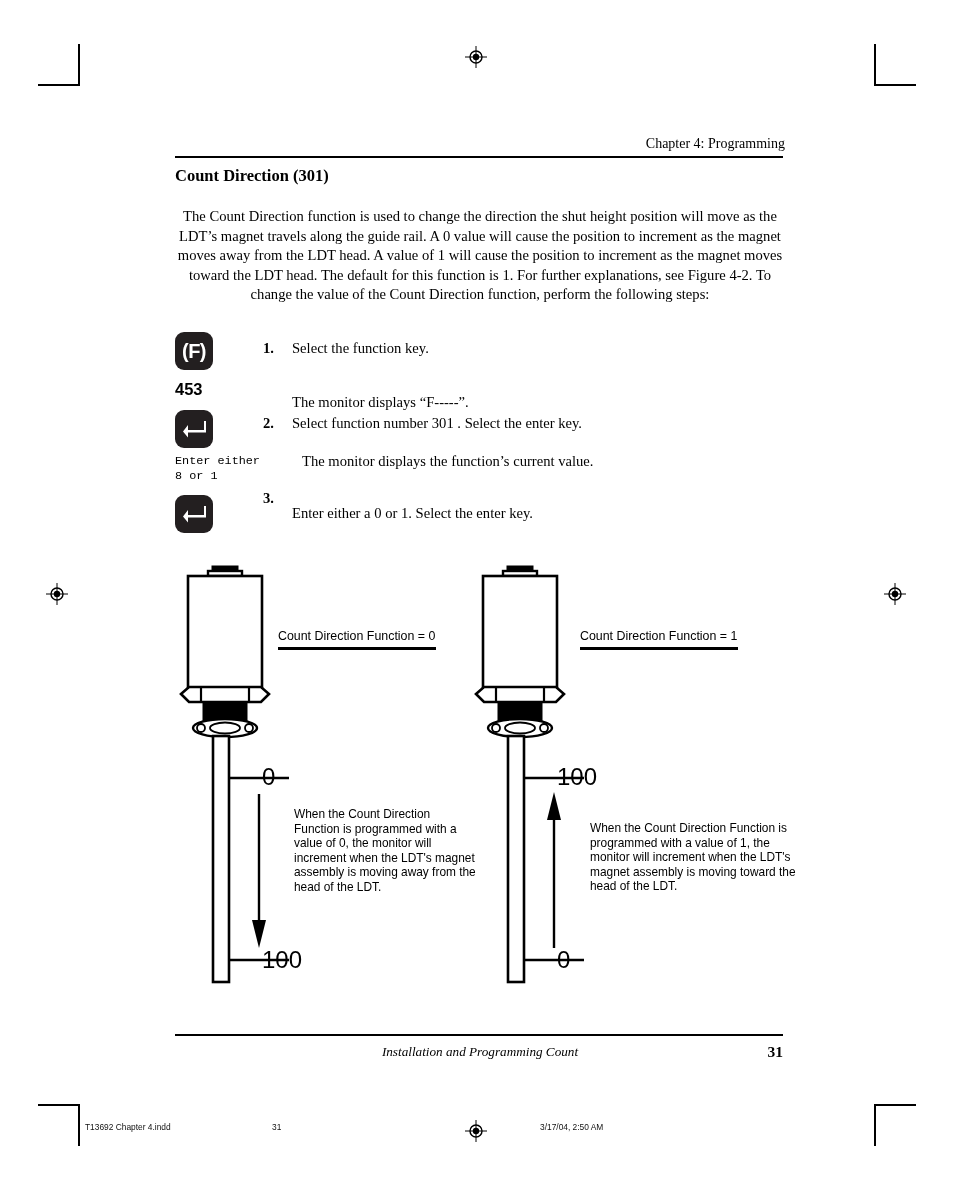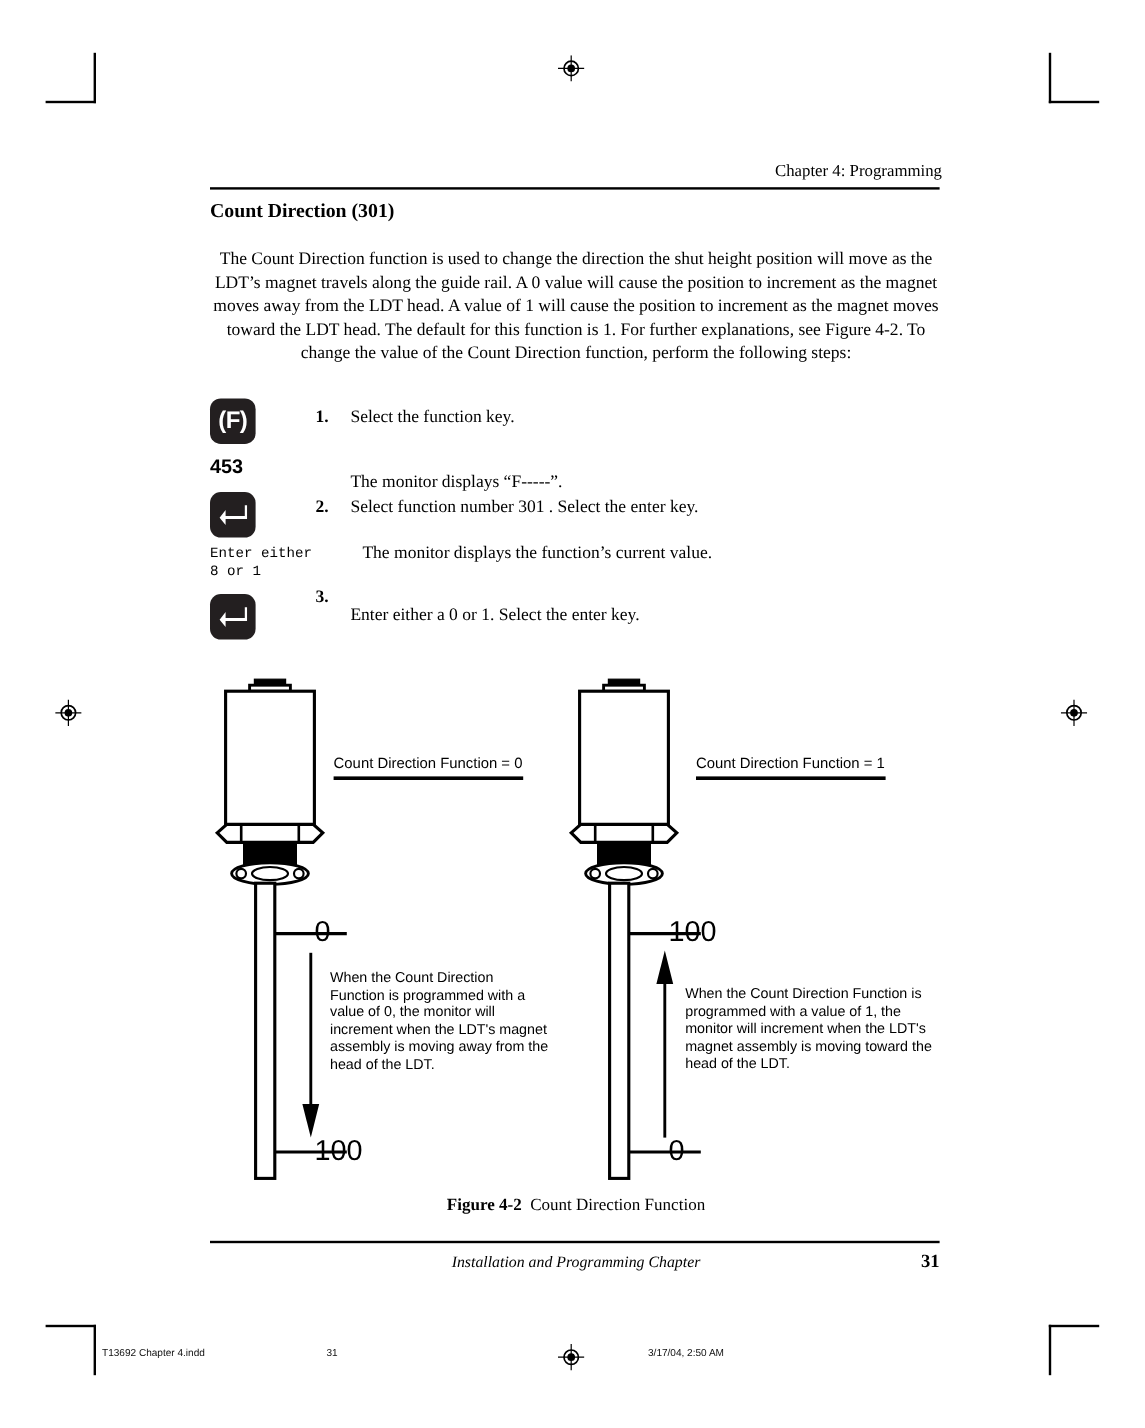--- a/index.html
+++ b/index.html
@@ -163,20 +163,21 @@
   .fig-underline {
     position: absolute;
     height: 2.6px;
     background: #000;
   }
   .fig-note {
     position: absolute;
     font-family: "Liberation Sans", sans-serif;
     font-size: 11.9px;
     line-height: 14.6px;
+    margin-left: 19px;
   }
   .scale-num {
     position: absolute;
     font-family: "Liberation Sans", sans-serif;
     font-size: 24px;
   }
 
   .fig-caption {
     position: absolute;
     left: 175px;
@@ -398,25 +399,22 @@
       <line x1="44" y1="388" x2="44" y2="252" stroke="#000" stroke-width="2.4"></line>
       <path d="M44 232 L37 260 L51 260 Z" fill="#000"></path>
     </svg>
 
     <div class="scale-num" style="left:382px; top:203px;">100</div>
     <div class="scale-num" style="left:382px; top:386px;">0</div>
 
     <div class="fig-note" style="left:396px; top:261px; width:206px;">When the Count Direction Function is programmed with a value of 1, the monitor will increment when the LDT's magnet assembly is moving toward the head of the LDT.</div>
   </div>
 
-  <div class="fig-caption">
-    <b>Figure 4-2</b><span>&nbsp;&nbsp;</span><span>Count Direction Function</span>
-  </div>
 
   <div class="foot-rule"></div>
-  <div class="footer-title">Installation and Programming Chapter</div>
+  <div class="footer-title">Installation and Programming Count</div>
   <div class="page-number">31</div>
 
   <div class="print-footer pf-file">T13692 Chapter 4.indd</div>
   <div class="print-footer pf-page">31</div>
   <div class="print-footer pf-date">3/17/04, 2:50 AM</div>
 
 </div>
 
 </body></html>

